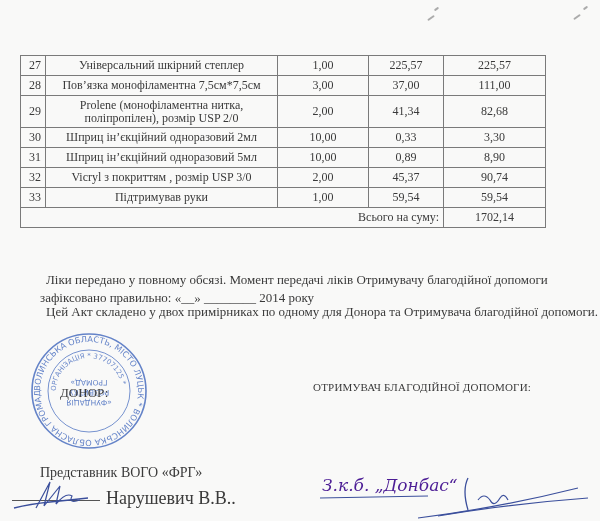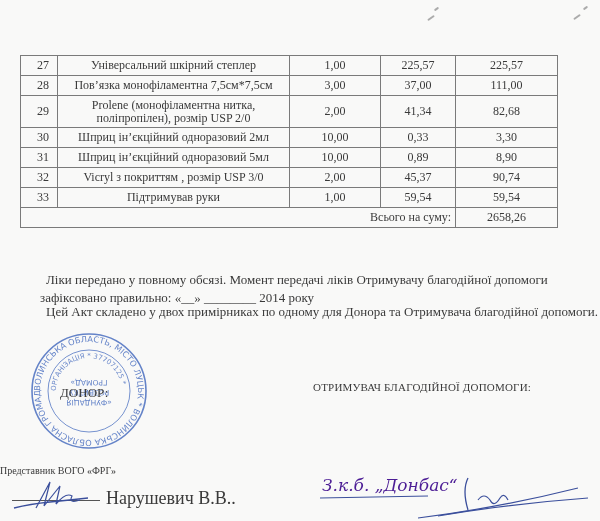--- a/index.html
+++ b/index.html
@@ -11,28 +11,28 @@
   }
   .mark { position: absolute; width: 8px; height: 2px; background: #8a8a8a; border-radius: 2px; transform: rotate(-35deg); opacity: 0.7; }
   table.items {
     position: absolute; left: 20px; top: 55px;
     border-collapse: collapse; font-size: 12px;
   }
   table.items td {
     border: 1px solid #7a7a7a; padding: 0 4px; text-align: center;
     height: 19px; line-height: 13px;
   }
-  table.items td.num { text-align: left; padding-left: 16px; }
+  table.items td.num { text-align: right; padding-left: 4px; }
   table.items tr.tall td { height: 31px; }
   .c1 { width: 16px; } .c2 { width: 223px; } .c3 { width: 82px; } .c4 { width: 66px; } .c5 { width: 93px; }
   td.total-label { text-align: right !important; padding-right: 4px; }
   .para { position: absolute; font-size: 13px; white-space: nowrap; }
   .donor-label { position: absolute; left: 60px; top: 385px; font-size: 13px; text-align: center; }
   .recipient-label { position: absolute; left: 313px; top: 381px; font-size: 11px; letter-spacing: 0.2px; }
-  .rep { position: absolute; left: 0; top: 465px; font-size: 10px; }
+  .rep { position: absolute; left: 0; top: 465px; font-size: 14px; padding-left: 40px; }
   .rep-name { position: absolute; left: 106px; top: 488px; font-size: 18px; }
   .sig-line { position: absolute; left: 12px; top: 500px; width: 88px; border-top: 1px solid #555; }
   .stamp { position: absolute; left: 30px; top: 332px; width: 118px; height: 118px; }
   .sig { position: absolute; }
   .handwrite { position: absolute; left: 322px; top: 475px; font-family: "DejaVu Serif", serif; font-style: italic; color: #4c1d95; font-size: 17px; }
 </style>
 </head>
 <body>
 
 <div class="mark" style="left:427px;top:17px;"></div>
@@ -89,21 +89,21 @@
   </tr>
   <tr>
     <td class="num">33</td>
     <td>Підтримував руки</td>
     <td>1,00</td>
     <td>59,54</td>
     <td>59,54</td>
   </tr>
   <tr>
     <td colspan="4" class="total-label">Всього на суму:</td>
-    <td>2658,26</td>
+    <td>1702,14</td>
   </tr>
 </tbody>
   </table>
 
 <div class="para" style="left:46px;top:272px;">Ліки передано у повному обсязі. Момент передачі ліків Отримувачу благодійної допомоги</div>
 <div class="para" style="left:0;top:290px;padding-left:40px;">зафіксовано правильно: «__» ________ 2014 року</div>
 <div class="para" style="left:46px;top:304px;">Цей Акт складено у двох примірниках по одному для Донора та Отримувача благодійної допомоги.</div>
 
 <svg class="stamp" viewBox="0 0 118 118">
   <defs>

